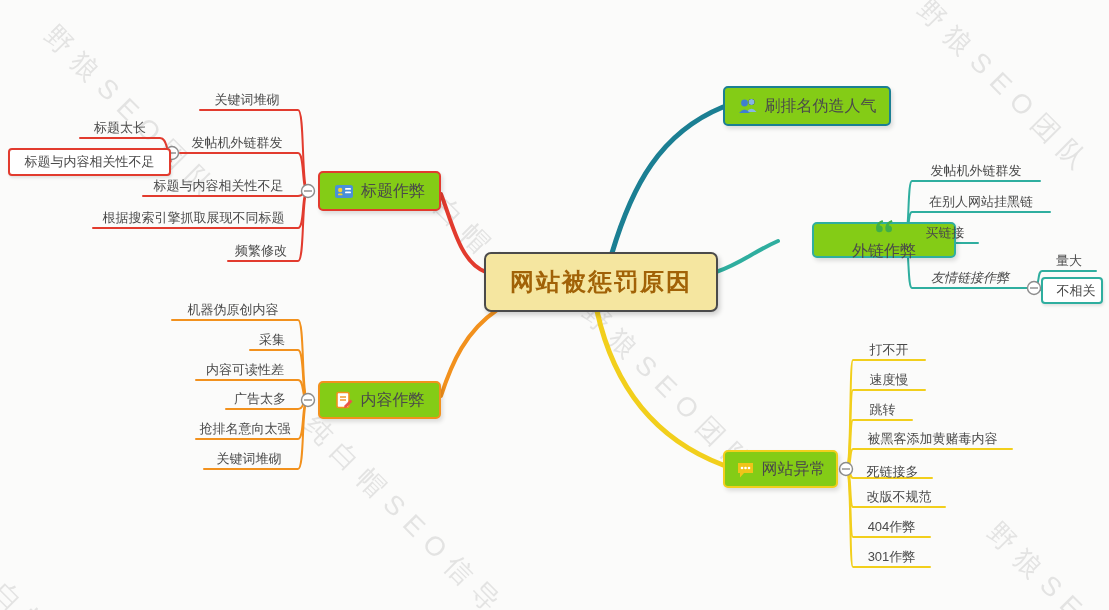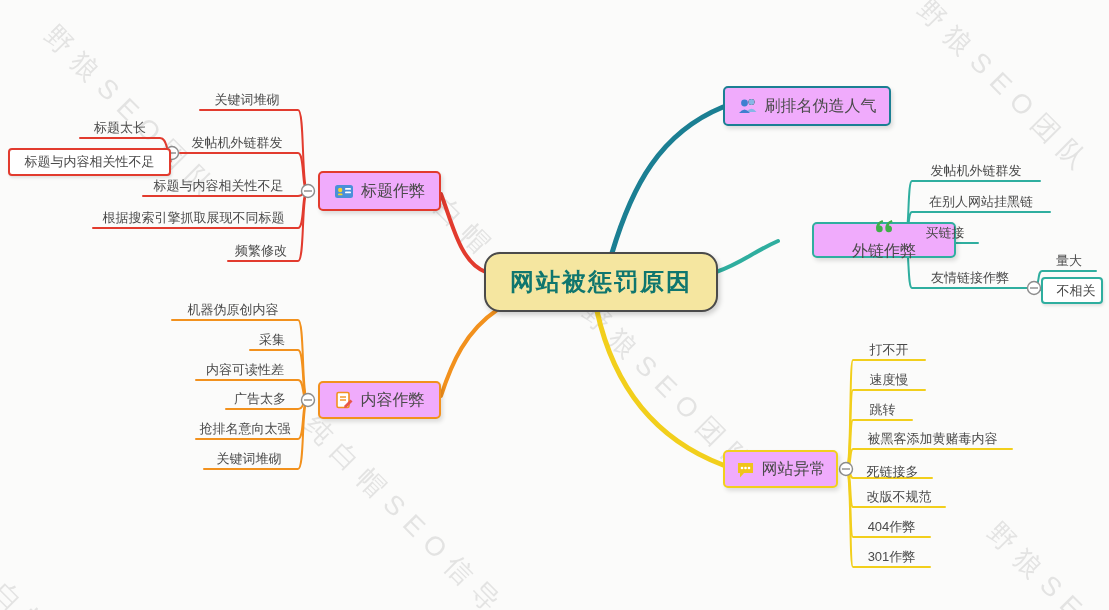--- a/index.html
+++ b/index.html
@@ -13,28 +13,28 @@
     pointer-events:none; z-index:0; user-select:none;
   }
 
   svg.links { position:absolute; left:0; top:0; z-index:1; }
   svg.links path { fill:none; stroke-linecap:round; }
   .collapse circle { fill:#ffffff; stroke:#8c8c8c; stroke-width:1.4; }
   .collapse line { stroke:#8c8c8c; stroke-width:1.4; }
 
   .central {
     position:absolute; z-index:2; left:484px; top:252px; width:234px; height:60px;
-    background:#f5e6a0; border:2px solid #4a4a4a; border-radius:16px;
+    background:#f5e6a0; border:2px solid #4a4a4a; border-radius:7px;
     display:flex; align-items:center; justify-content:center;
-    font-size:24px; font-weight:bold; color:#0f766e; letter-spacing:2px;
+    font-size:24px; font-weight:bold; color:#a16207; letter-spacing:2px;
     box-shadow:2px 3px 5px rgba(0,0,0,.18); cursor:default;
   }
 
   .topic {
-    position:absolute; z-index:2; background:#f0abfc; border:2px solid #888;
+    position:absolute; z-index:2; background:#84cc16; border:2px solid #888;
     border-radius:5px; display:flex; align-items:center; justify-content:center; gap:7px;
     font-size:16px; color:#4a4a4a; box-shadow:2px 3px 4px rgba(0,0,0,.12); cursor:default;
     white-space:nowrap;
   }
   .topic .t-icon { display:flex; align-items:center; }
 
   .leaf {
     position:absolute; z-index:2; height:18px; line-height:18px; font-size:13px;
     color:#4a4a4a; text-align:center; white-space:nowrap; cursor:default;
   }
@@ -206,21 +206,21 @@
   <div class="leaf" style="left:180px;width:114px;top:134px;">发帖机外链群发</div>
   <div class="leaf" style="left:80px;width:80px;top:119px;">标题太长</div>
   <div class="boxed b-red" style="left:8px;top:148px;width:163px;height:28px;">标题与内容相关性不足</div>
   <div class="leaf" style="left:93px;width:201px;top:209px;">根据搜索引擎抓取展现不同标题</div>
   <div class="leaf" style="left:143px;width:151px;top:177px;">标题与内容相关性不足</div>
   <div class="leaf" style="left:228px;width:66px;top:242px;">频繁修改</div>
 
   <div class="leaf" style="left:912px;width:128px;top:162px;">发帖机外链群发</div>
   <div class="leaf" style="left:912px;width:138px;top:193px;">在别人网站挂黑链</div>
   <div class="leaf" style="left:912px;width:66px;top:224px;">买链接</div>
-  <div class="leaf" style="left:912px;width:116px;top:269px;">友情链接作弊</div>
+  <div class="leaf" style="left:912px;width:116px;top:269px;font-style:italic;">友情链接作弊</div>
   <div class="leaf" style="left:1042px;width:54px;top:252px;">量大</div>
   <div class="boxed b-teal" style="left:1041px;top:277px;width:62px;height:27px;padding-left:8px;">不相关</div>
 
   <div class="leaf" style="left:172px;width:122px;top:301px;">机器伪原创内容</div>
   <div class="leaf" style="left:250px;width:44px;top:331px;">采集</div>
   <div class="leaf" style="left:196px;width:98px;top:361px;">内容可读性差</div>
   <div class="leaf" style="left:226px;width:68px;top:390px;">广告太多</div>
   <div class="leaf" style="left:196px;width:98px;top:420px;">抢排名意向太强</div>
   <div class="leaf" style="left:204px;width:90px;top:450px;">关键词堆砌</div>
 

